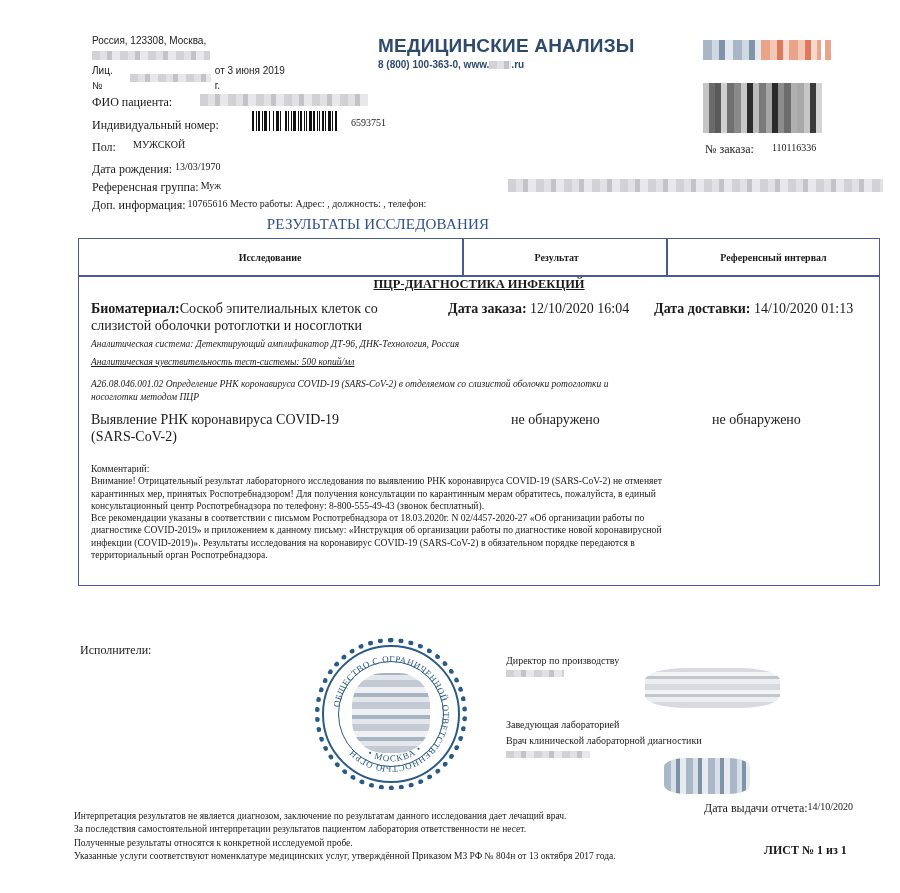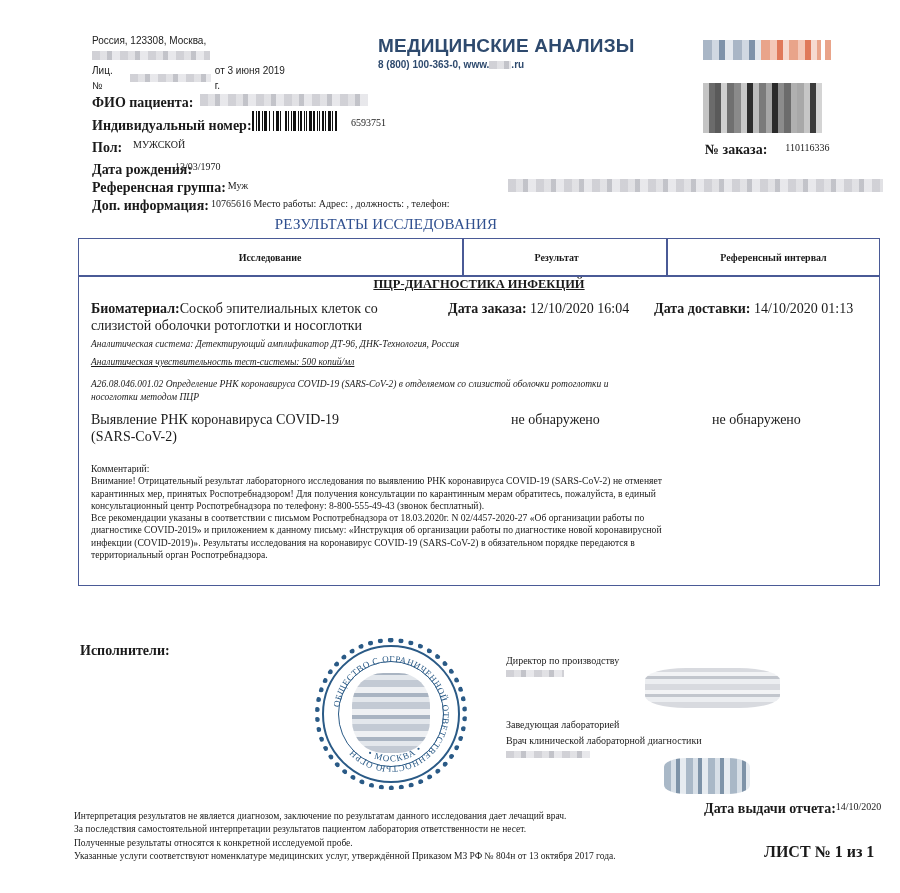--- a/index.html
+++ b/index.html
@@ -9,21 +9,21 @@
   .sans { font-family: "Liberation Sans", "DejaVu Sans", sans-serif; }
   .blur { background: repeating-linear-gradient(90deg, #c9c9cf 0 8px, #dcdce0 8px 15px, #b8b9c0 15px 20px, #e4e4e8 20px 28px); opacity: 0.85; }
   .blur-blue { background: repeating-linear-gradient(90deg, #a9b6c6 0 9px, #d0d8e2 9px 16px, #7f93aa 16px 22px, #e3e8ee 22px 30px); }
   .blur-red { background: repeating-linear-gradient(90deg, #e9a48a 0 9px, #f4c8b8 9px 16px, #e0795a 16px 22px, #f6d9cf 22px 28px); }
 
   
   .addr { font-size: 10px; line-height: 15px; color: #222; }
   .brand-title { font-weight: bold; font-size: 19px; color: #2e4a6e; letter-spacing: 0.2px; }
   .brand-phone { font-weight: bold; font-size: 10px; color: #2e4a6e; }
 
-  .lbl { font-weight: bold; font-size: 14px; }
+  .lbl { font-weight: normal; font-size: 12px; }
   .val { font-size: 10px; }
 
   
   .barcode { display: flex; align-items: stretch; height: 20px; }
   .barcode span { display: block; background: #111; height: 100%; }
 
   .big-barcode { display: flex; align-items: stretch; }
   .big-barcode span { display: block; height: 100%; }
 
   
@@ -143,21 +143,21 @@
 <div class="abs" style="left:92px; top:180px; display:flex; gap:2px;">
   <span class="lbl">Референсная группа:</span>
   <span class="val">Муж</span>
 </div>
 
 <div class="abs" style="left:92px; top:198px; display:flex; gap:2px;">
   <span class="lbl">Доп. информация:</span>
   <span class="val">10765616 Место работы: Адрес: , должность: , телефон:</span>
 </div>
 
-<div class="abs section-title" style="left:8px; width:788px; top:216px; text-align:center; padding-right:32px;">РЕЗУЛЬТАТЫ ИССЛЕДОВАНИЯ</div>
+<div class="abs section-title" style="left:0; width:788px; top:216px; text-align:center; padding-right:32px;">РЕЗУЛЬТАТЫ ИССЛЕДОВАНИЯ</div>
 
 <div class="abs table" style="left:78px; top:238px; width:802px; height:348px;"></div>
 
 <div class="abs hline" style="left:78px; top:275px; width:802px;"></div>
 <div class="abs vline" style="left:462px; top:238px; height:38px;"></div>
 <div class="abs vline" style="left:666px; top:238px; height:38px;"></div>
 
 <div class="abs th" style="left:78px; width:384px; top:252px;">Исследование</div>
 <div class="abs th" style="left:463px; width:187px; top:252px;">Результат</div>
 <div class="abs th" style="left:667px; width:213px; top:252px;">Референсный интервал</div>
@@ -239,13 +239,13 @@
   <span class="val">14/10/2020</span>
 </div>
 
 <div class="abs foot" style="left:74px; top:810px; width:640px;">
   <div>Интерпретация результатов не является диагнозом, заключение по результатам данного исследования дает лечащий врач.</div>
   <div>За последствия самостоятельной интерпретации результатов пациентом лаборатория ответственности не несет.</div>
   <div>Полученные результаты относятся к конкретной исследуемой пробе.</div>
   <div>Указанные услуги соответствуют номенклатуре медицинских услуг, утверждённой Приказом МЗ РФ № 804н от 13 октября 2017 года.</div>
 </div>
 
-<div class="abs" style="left:764px; top:843px; font-weight:bold; font-size:16px;">ЛИСТ № 1 из 1</div>
+<div class="abs" style="left:764px; top:843px; font-weight:bold; font-size:12px;">ЛИСТ № 1 из 1</div>
 
 </body></html>

